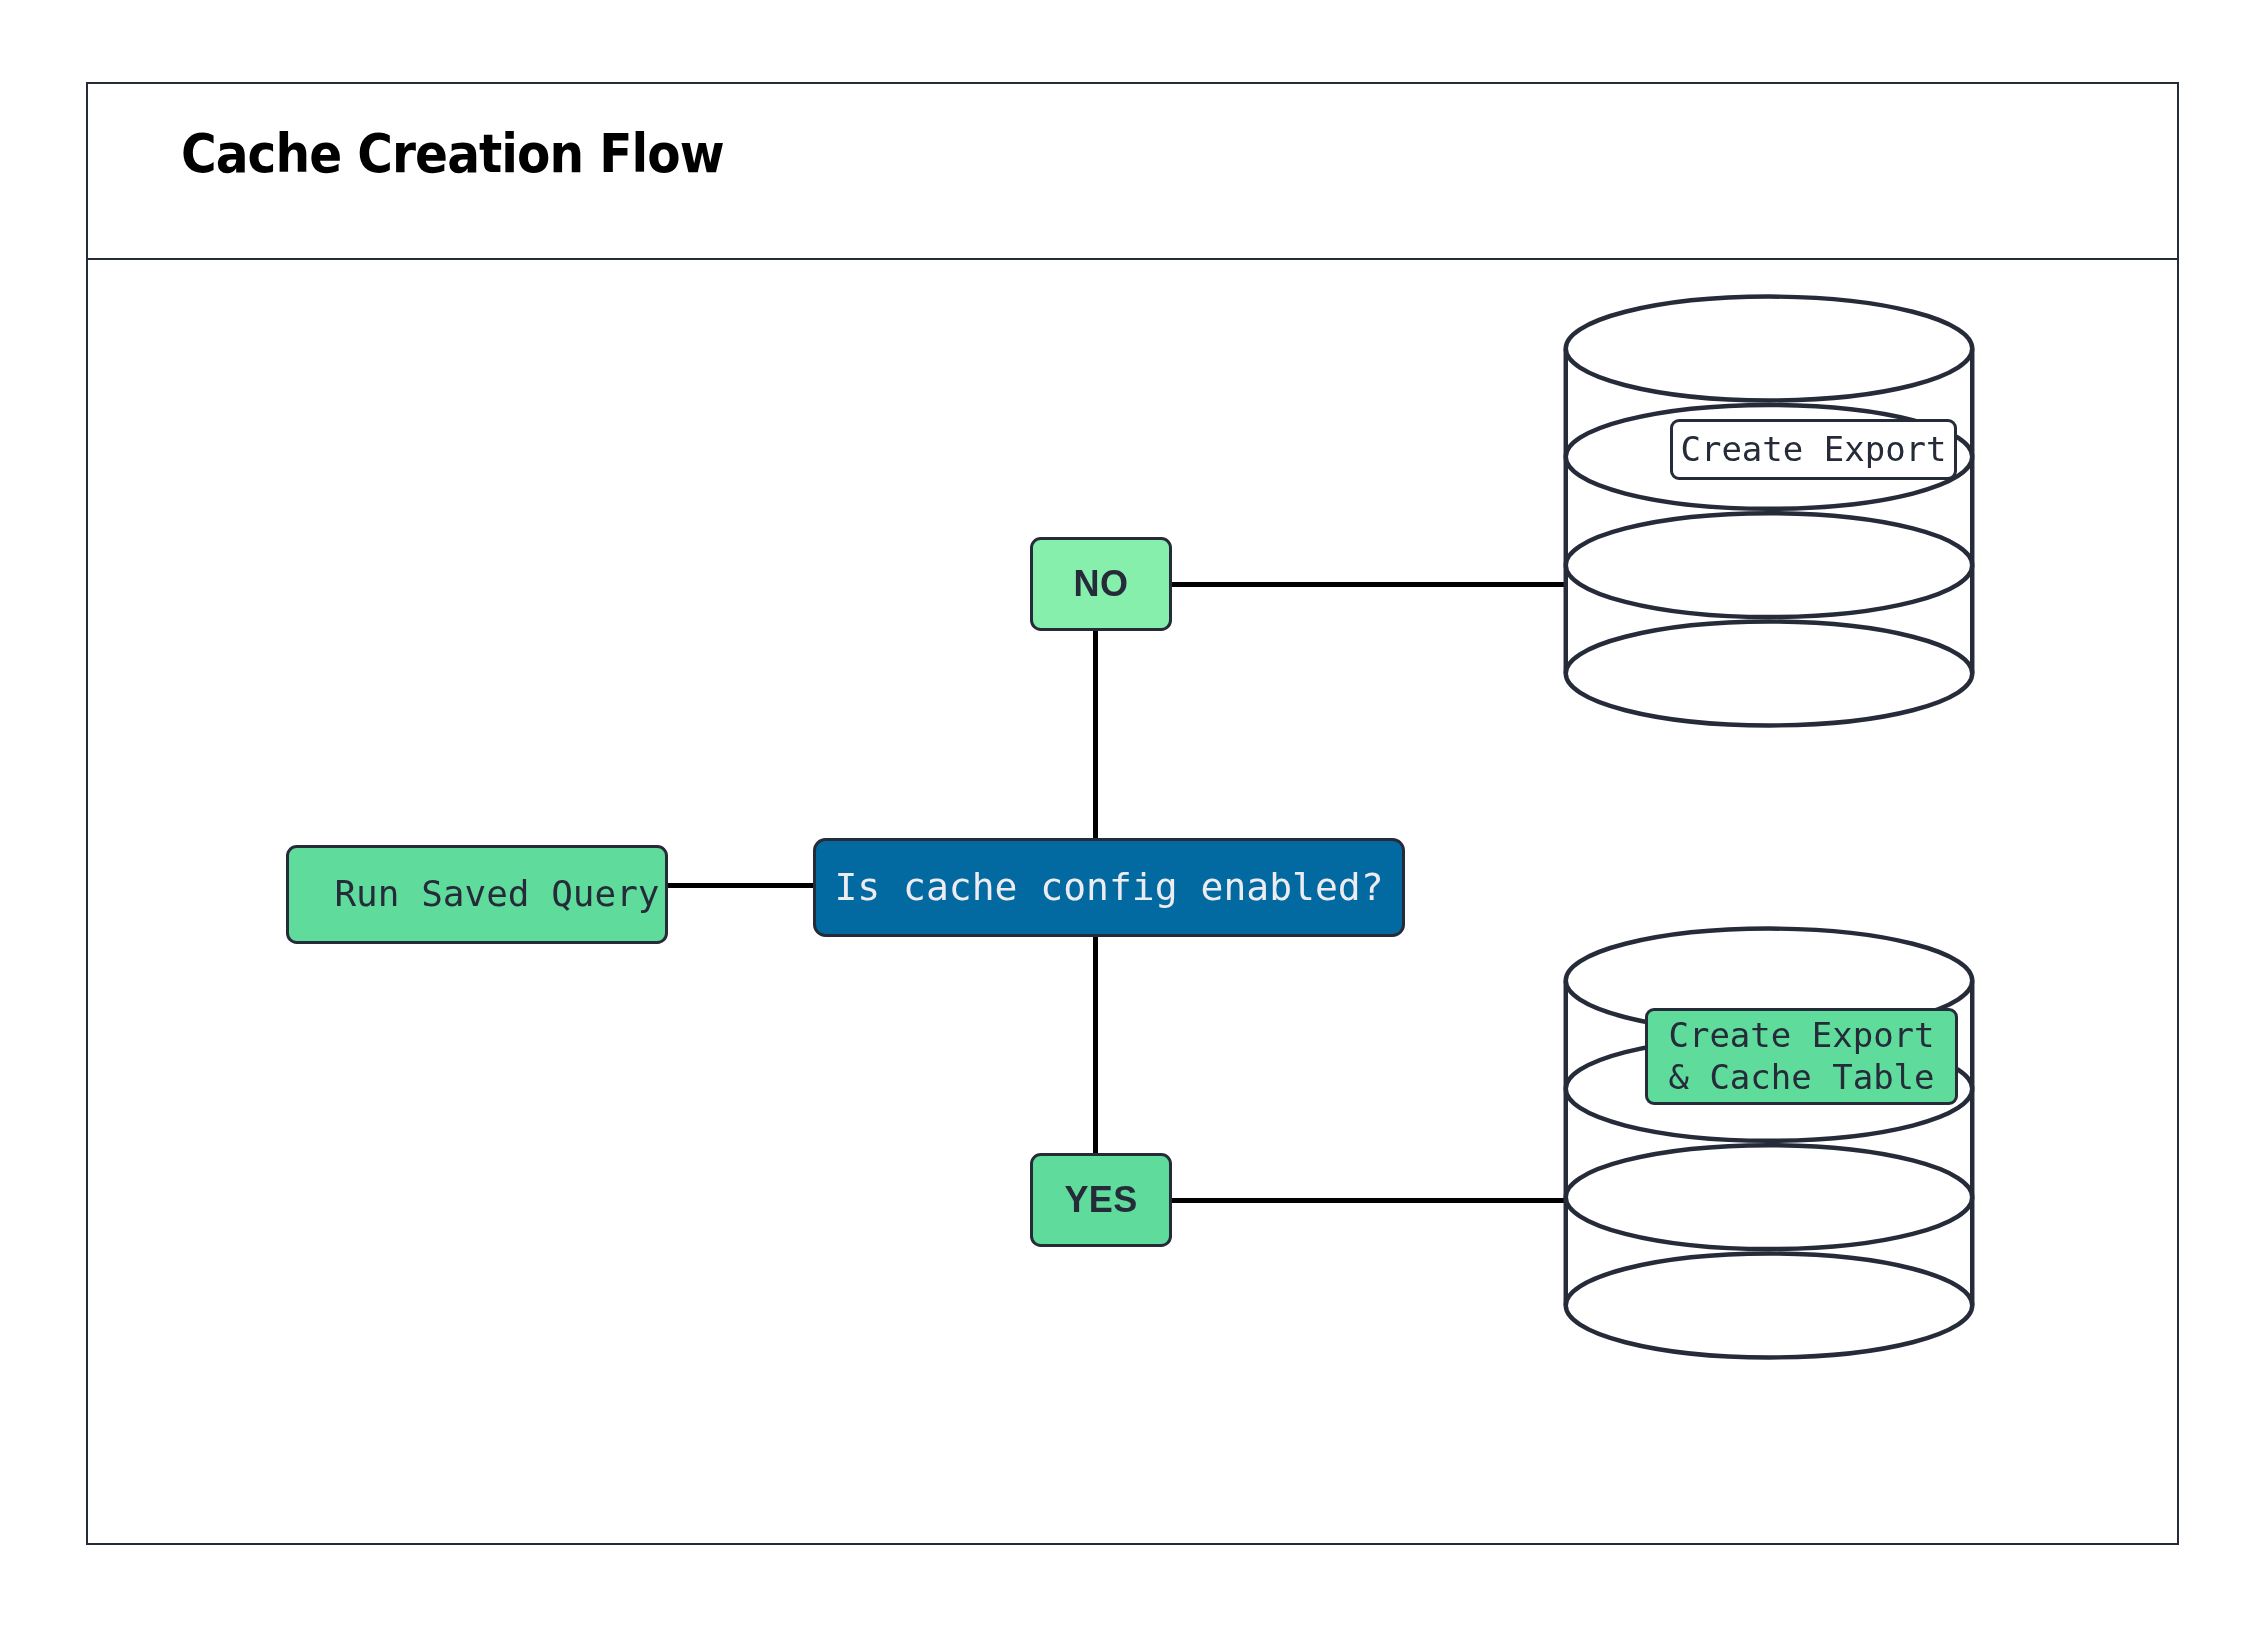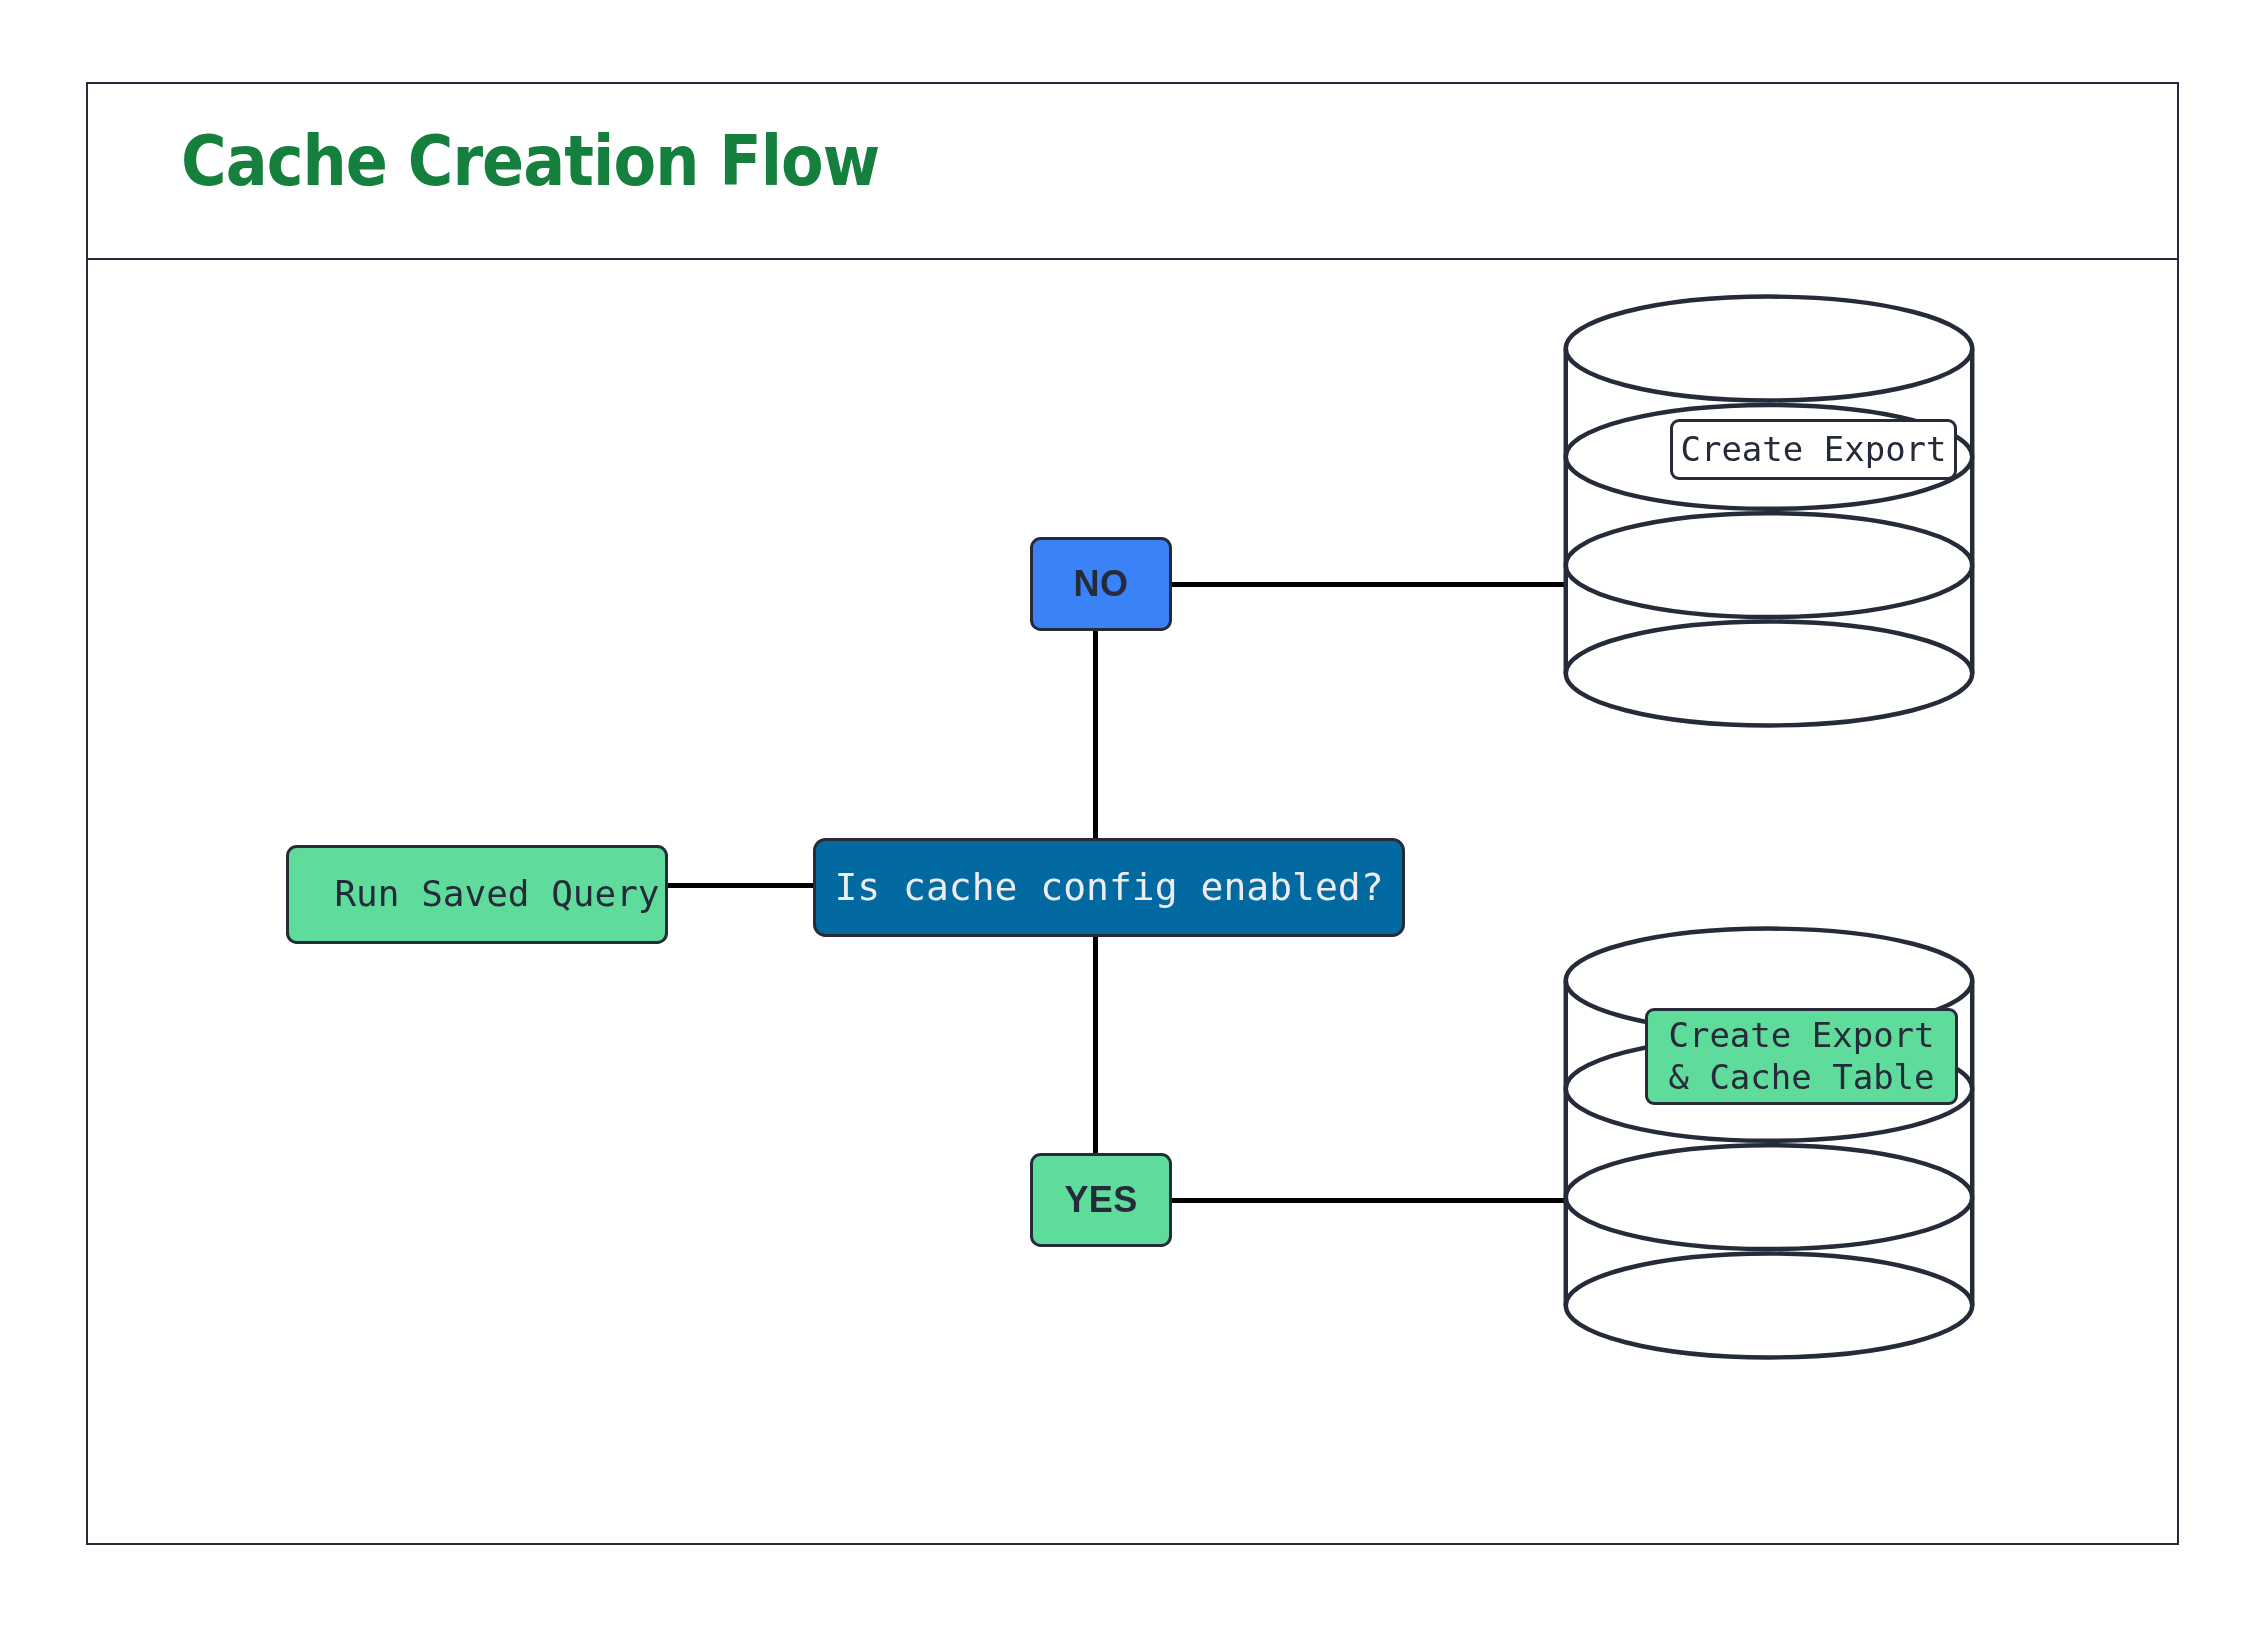--- a/index.html
+++ b/index.html
@@ -43,23 +43,23 @@
     height: 176px;
     border-bottom: 2.7px solid #262b3a;
     box-sizing: border-box;
   }
 
   .page-title {
     position: absolute;
     left: 93px;
     top: 43px;
     font-family: "DejaVu Sans Condensed", "Liberation Sans Narrow", "Liberation Sans", sans-serif;
-    font-size: 69px;
+    font-size: 54px;
     font-weight: bold;
-    color: #15803d;
+    color: #000000;
     letter-spacing: -0.9px;
     white-space: nowrap;
     line-height: 1;
   }
 
   .canvas-body {
     position: absolute;
     left: 0;
     top: 176px;
     width: 100%;
@@ -85,21 +85,21 @@
     justify-content: center;
     text-align: center;
     font-family: "DejaVu Sans Mono", "Liberation Mono", monospace;
     color: #262b3a;
     background: #ffffff;
     line-height: 1.28;
     white-space: pre-line;
   }
   .node.green  { background: #5fdb9b; }
   .node.dark   { background: #0369a1; color: #ececf1; border-color: #262b3a; }
-  .node.plain  { background: #3b82f6; }
+  .node.plain  { background: #86efac; }
 
   .node.label-node {
     font-family: "Liberation Sans", sans-serif;
     font-weight: bold;
     font-size: 36px;
     letter-spacing: 0.4px;
   }
 
   
   #node-run-saved-query {

